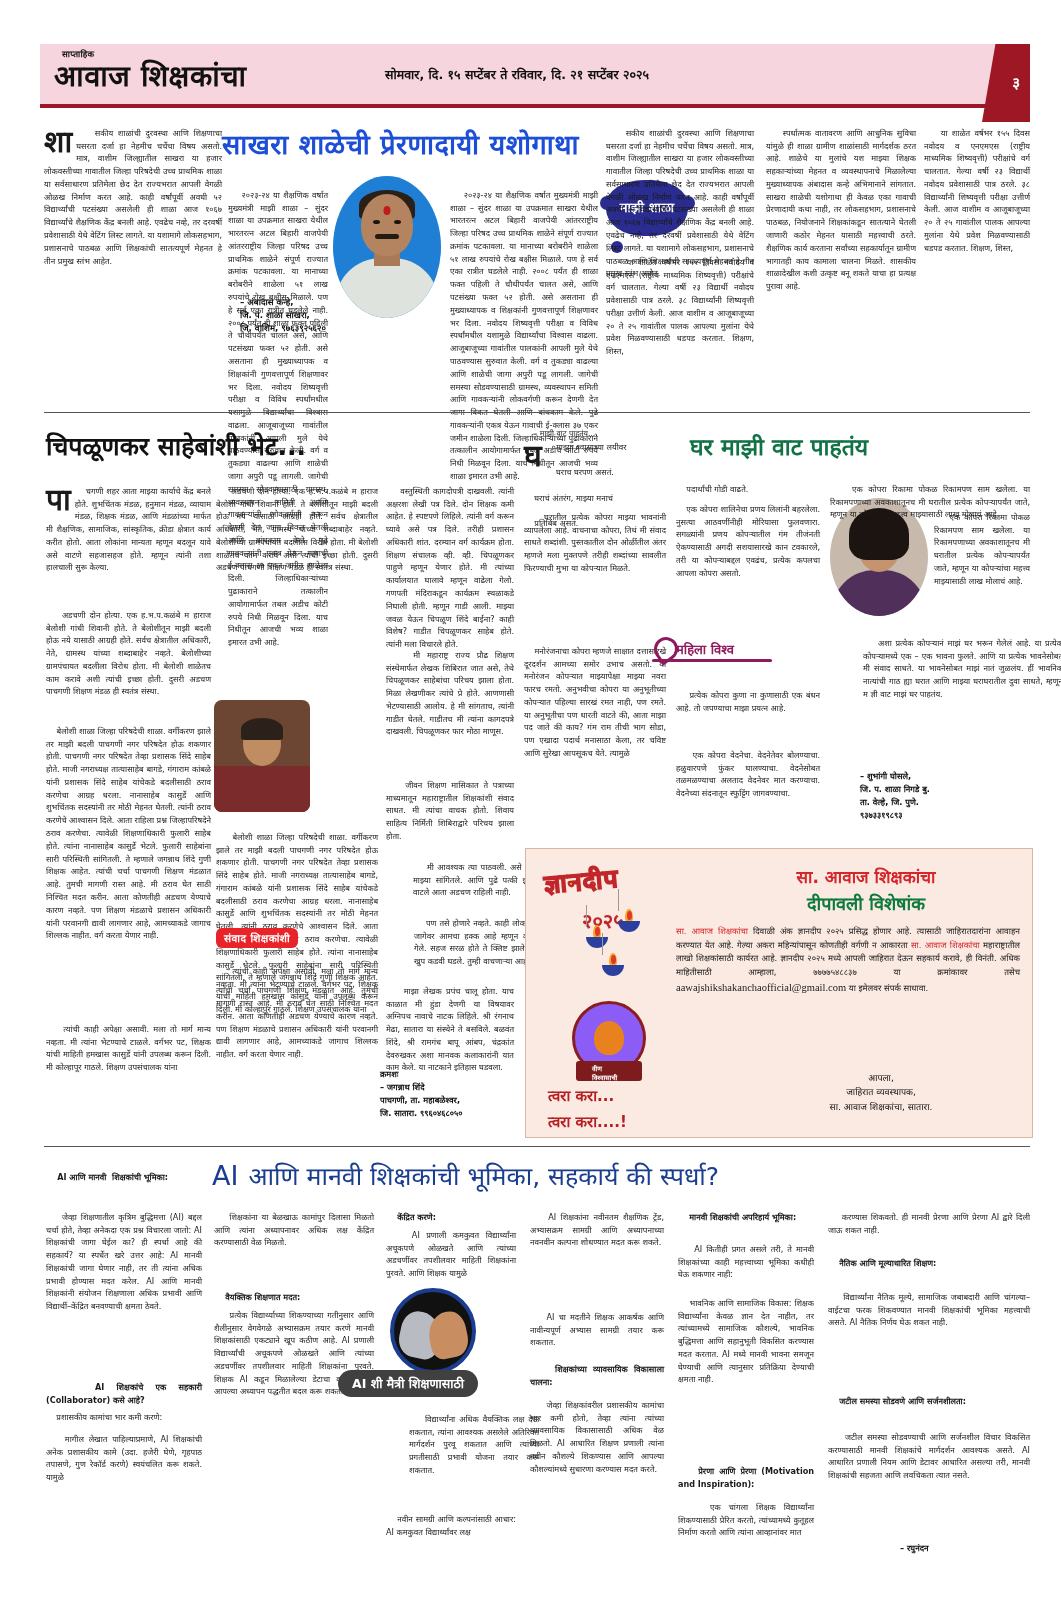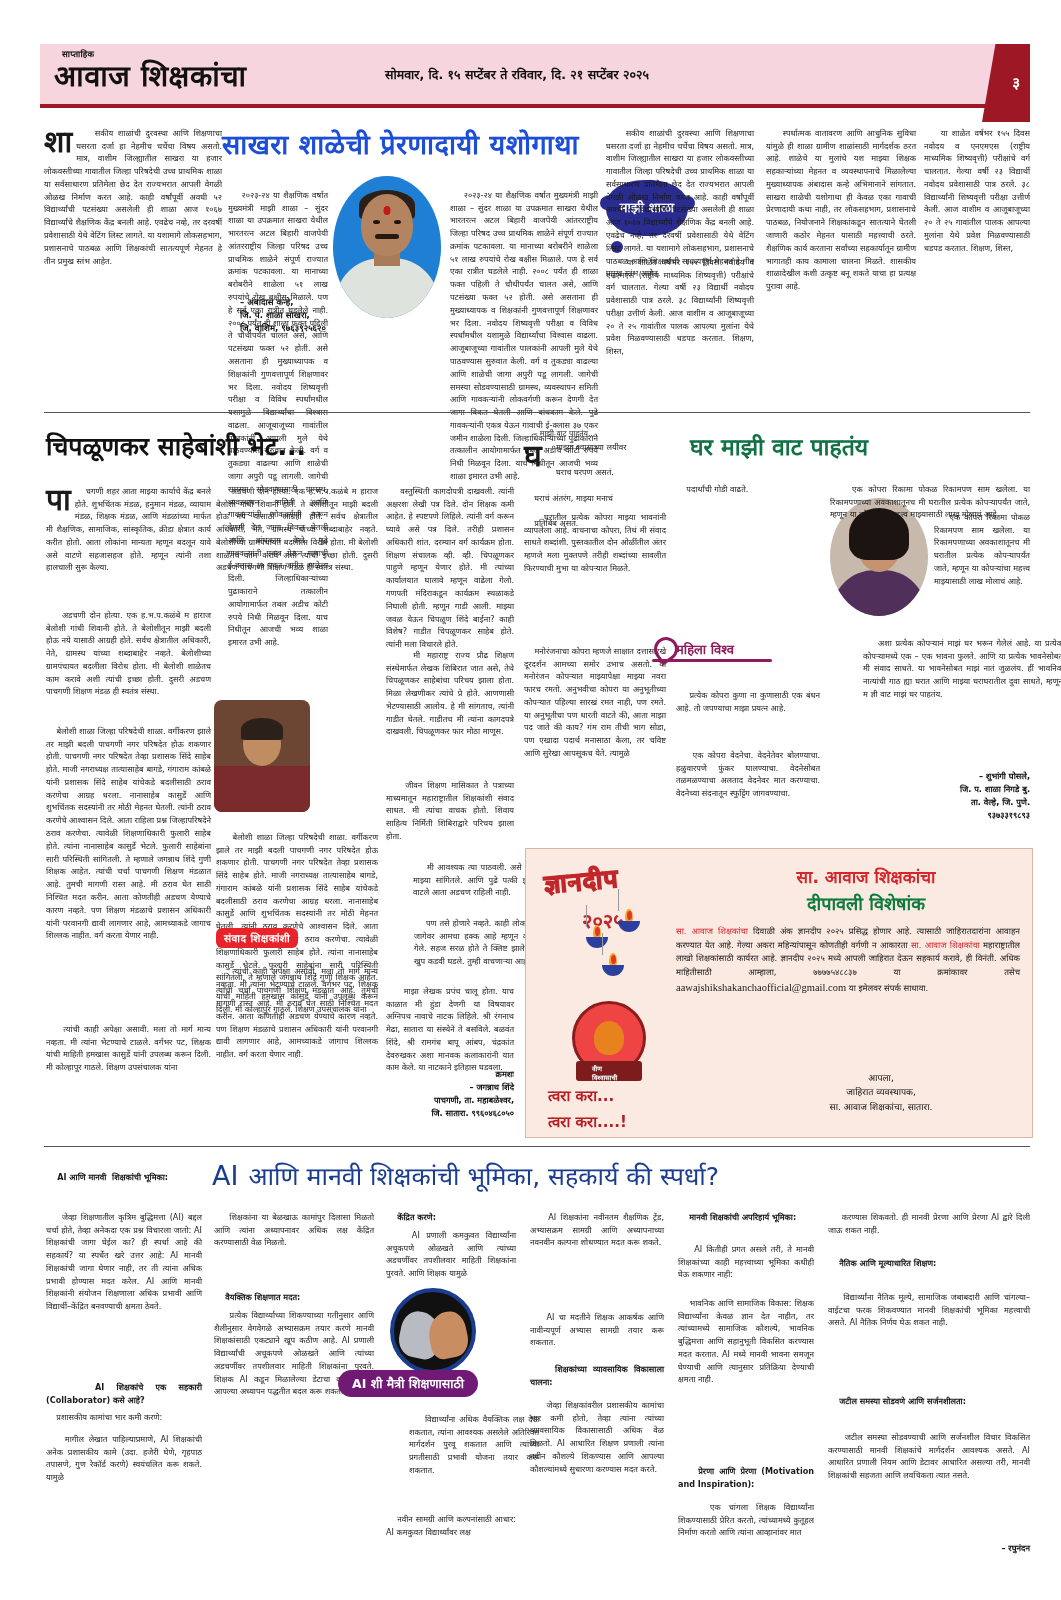--- a/index.html
+++ b/index.html
@@ -183,21 +183,21 @@
   .ad-t2 { color:#0f7a3d; font-size:18px; }
   .ad-body {
     position:absolute; font-family:"DejaVu Sans",sans-serif;
     font-size:8.4px; line-height:1.62; text-align:justify; color:#1a1a1a;
   }
   .hi-red { color:#d4262b; }
   .mono-mail { font-family:"Liberation Serif", serif; font-size:10.5px; }
 
   .ad-logo {
     position:absolute; width:74px;height:74px;border-radius:50%;
-    background:#ef4444; border:3px solid #8b1d1f;
+    background:#8b5cf6; border:3px solid #8b1d1f;
     display:flex;align-items:center;justify-content:center;
   }
   .ad-logo-inner{ width:30px;height:34px;border-radius:50% 50% 45% 45%;background:#e8821e; }
   .ad-logo-book{ position:absolute;bottom:-9px;left:50%;transform:translateX(-50%);
     width:66px;height:20px;background:#7e1b1d;border-radius:3px;}
   .ad-logo-cap{ position:absolute; bottom:-10px; left:50%; transform:translateX(-50%);
     font-family:"DejaVu Sans",sans-serif; font-size:6.5px; color:#fff; font-weight:bold; }
 
   .tvara {
     position:absolute;
@@ -212,28 +212,28 @@
   
   .ai-circle {
     position:absolute; width:86px;height:86px;border-radius:50%;
     background:#111; border:4px solid #1b3d8f; overflow:hidden;
   }
   .ai-hand-r { position:absolute; width:40px;height:46px;background:#b8bcc2;
     border-radius:40% 55% 30% 40%; left:6px; top:20px; transform:rotate(12deg);}
   .ai-hand-h { position:absolute; width:38px;height:46px;background:#c98d62;
     border-radius:55% 40% 40% 30%; right:5px; top:20px; transform:rotate(-12deg);}
   .ai-banner {
-    position:absolute; background:#701a75; color:#fff;
+    position:absolute; background:#404040; color:#fff;
     border-radius:16px; padding:5px 14px;
     font-family:"DejaVu Sans",sans-serif; font-weight:bold; font-size:12.5px;
     text-align:center; white-space:nowrap;
   }
 
   .sign-right {
-    position:absolute; text-align:right;
+    position:absolute; 
     font-family:"DejaVu Sans",sans-serif; font-size:8.2px; font-weight:bold;
     line-height:1.6; color:#111;
   }
 </style>
 </head>
 <body>
 
 <div class="page">
 
   <div class="masthead">
@@ -383,20 +383,23 @@
   </div>
 
   <div class="mahila-logo" style="left:676px; top:640px;">
     <span class="mahila-swirl"></span>
     <span class="mahila-line"></span>
     <span>महिला विश्व</span>
   </div>
 
   <div class="col" style="left:676px; top:470px; width:144px; height:20px;">
     <span>पदार्थांची गोडी वाढते.</span>
+  </div>
+  <div class="col" style="left:676px; top:490px; width:144px; height:140px;">
+    <span>एक कोपरा शालिनेचा प्रणय लिलांनी बहरलेला. नुसत्या आठवणींनीही मोरियासा फुलवणारा. सगळ्यांनी प्रणय कोपऱ्यातील गंम तीजंनती ऐकण्यासाठी अगदी सशयासारखे कान टवकारले, तरी या कोपऱ्याबद्दल एवढंच, प्रत्येक कपलचा आपला कोपरा असतो.</span>
   </div>
   <div class="col" style="left:676px; top:676px; width:144px; height:56px;">
     <span>प्रत्येक कोपरा कुणा ना कुणासाठी एक बंधन आहे. तो जपण्याचा माझा प्रयत्न आहे.</span>
   </div>
   <div class="col" style="left:676px; top:736px; width:144px; height:96px;">
     <span>एक कोपरा वेदनेचा. वेदनेतेवर बोलण्याचा. हळुवारपणे फुंकर घालण्याचा. वेदनेसोबत तळमळण्याचा अलताद वेदनेवर मात करण्याचा. वेदनेच्या संदनातून स्फुट्टिंग जागवण्याचा.</span>
   </div>
 
   <div class="photo-oval photo-oval2" style="left:830px; top:498px; width:98px; height:118px;">
     <div class="ph-face ph2-body"></div>

